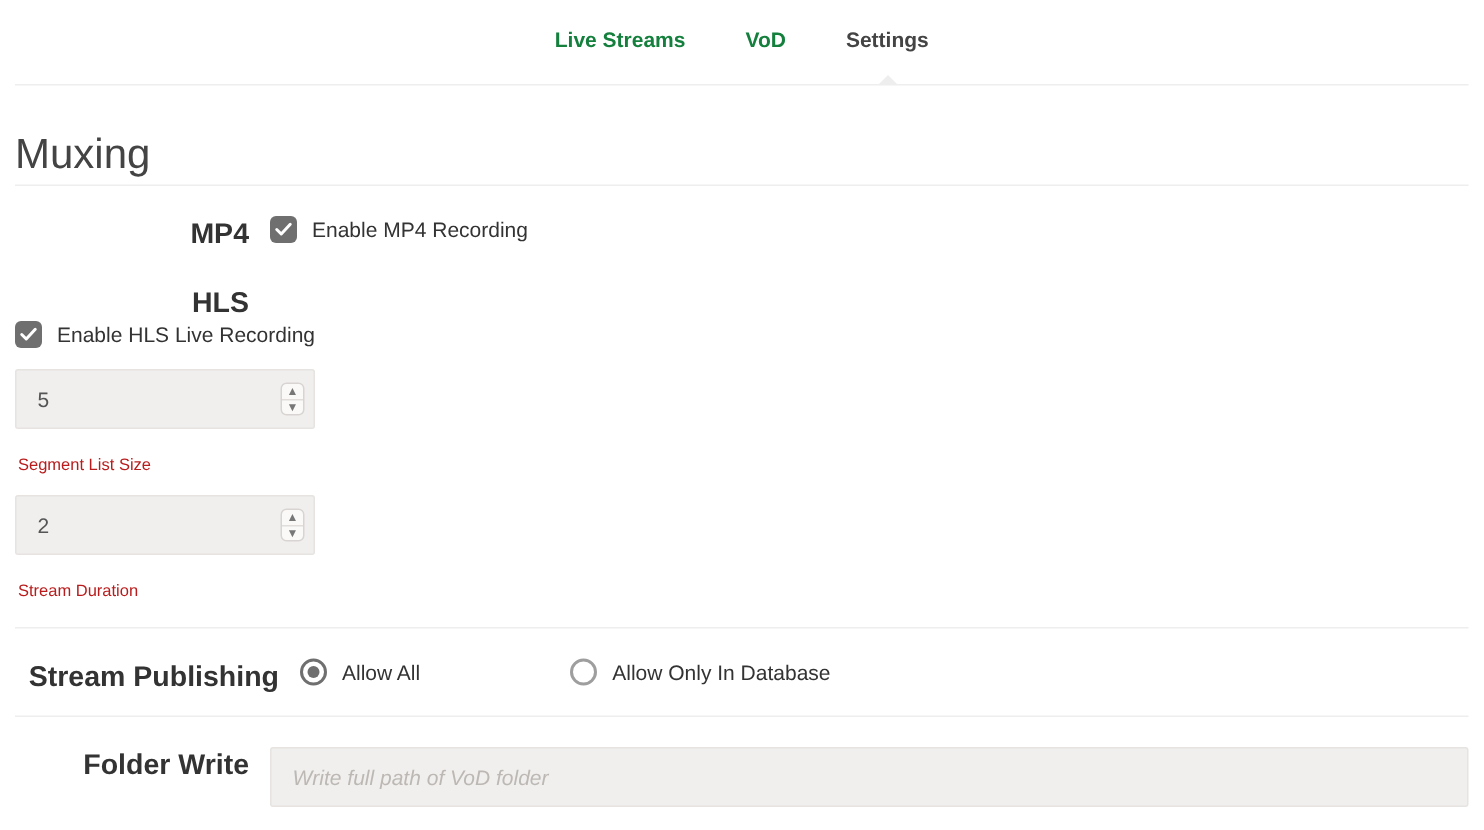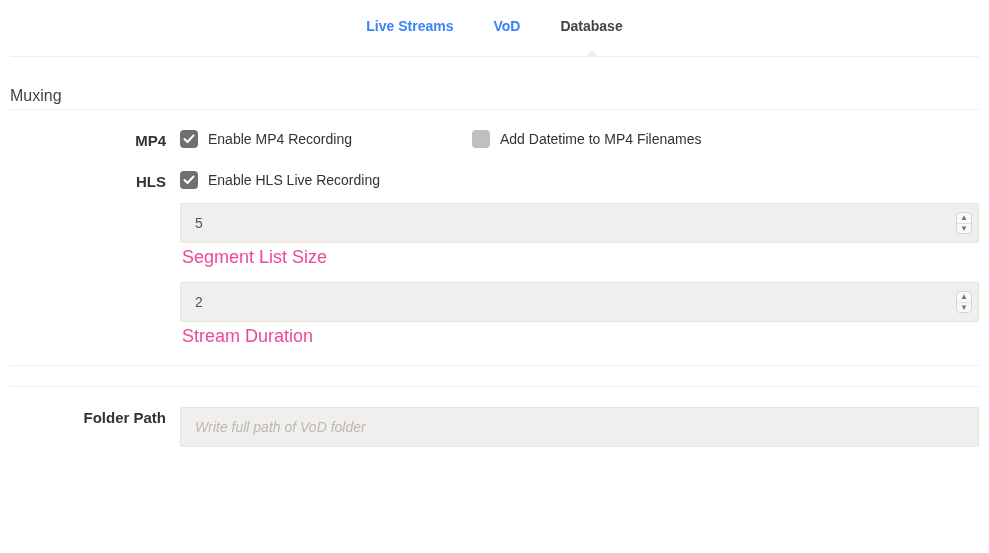--- a/index.html
+++ b/index.html
@@ -17,21 +17,21 @@
   
   .tabs {
     display: flex;
     justify-content: center;
     gap: 40px;
     padding: 18px 0 12px 0;
     border-bottom: 1px solid #eee;
     position: relative;
   }
   .tab {
-    color: #3b82f6;
+    color: #15803d;
     font-weight: 600;
     font-size: 14px;
     cursor: pointer;
     padding-bottom: 10px;
   }
   .tab.active {
     color: #444;
     position: relative;
   }
   .tab.active::after {
@@ -41,21 +41,21 @@
     bottom: -12px;
     margin-left: -6px;
     width: 0; height: 0;
     border-left: 6px solid transparent;
     border-right: 6px solid transparent;
     border-bottom: 6px solid #eee;
   }
 
   
   .section-title {
-    font-size: 16px;
+    font-size: 28px;
     color: #444;
     font-weight: 400;
     margin: 30px 0 4px 0;
   }
   .section-rule {
     border: none;
     border-top: 1px solid #eee;
     margin: 2px 0 20px 0;
   }
 
@@ -64,21 +64,21 @@
     display: flex;
     align-items: flex-start;
     margin-bottom: 14px;
   }
   .row-label {
     width: 170px;
     text-align: right;
     padding-right: 14px;
     font-weight: 700;
     color: #333;
-    font-size: 15px;
+    font-size: 19px;
     padding-top: 2px;
     flex-shrink: 0;
   }
   .row-content { flex: 1; }
 
   .inline-opts {
     display: flex;
     gap: 120px;
     align-items: center;
     flex-wrap: wrap;
@@ -159,23 +159,23 @@
     display: flex;
     align-items: center;
     justify-content: center;
     cursor: pointer;
     font-size: 8px;
     color: #777;
     line-height: 1;
   }
   .spinner-btn + .spinner-btn { border-top: 1px solid #e0ddda; }
   .help {
-    color: #ec4899;
-    font-size: 18px;
-    margin: 4px 0 4px 2px;
+    color: #b91c1c;
+    font-size: 11px;
+    margin: 18px 0 4px 2px;
   }
 
   
   .textfield {
     background: #f1efee;
     border: 1px solid #e6e3e1;
     border-radius: 2px;
     height: 40px;
     width: 100%;
     padding: 0 14px;
@@ -191,49 +191,43 @@
   }
 </style>
 </head>
 <body>
 
 <div class="container">
 
   <div class="tabs">
     <div class="tab">Live Streams</div>
     <div class="tab">VoD</div>
-    <div class="tab active">Database</div>
+    <div class="tab active">Settings</div>
   </div>
 
   <div class="section-title">Muxing</div>
   <hr class="section-rule">
 
   <div class="row">
     <div class="row-label">MP4</div>
     <div class="row-content">
       <div class="inline-opts">
         <div class="opt">
           <span class="chk checked">
             <svg viewBox="0 0 12 12">
                 <path d="M1.5 6 L4.5 9 L10.5 2.5" stroke="#fff" stroke-width="2" fill="none" stroke-linecap="round" stroke-linejoin="round"></path>
               </svg>
           </span>
           <span class="opt-label">Enable MP4 Recording</span>
         </div>
-        <div class="opt">
-          <span class="chk">
-            
-          </span>
-          <span class="opt-label">Add Datetime to MP4 Filenames</span>
-        </div>
-      </div>
-    </div>
-  </div>
-
-  <div class="row" style="margin-top:22px;">
+      </div>
+    </div>
+  </div>
+
+  <div class="row" style="margin-top:22px;flex-direction:column;">
     <div class="row-label">HLS</div>
     <div class="row-content">
       <div class="opt">
         <span class="chk checked">
           <svg viewBox="0 0 12 12">
               <path d="M1.5 6 L4.5 9 L10.5 2.5" stroke="#fff" stroke-width="2" fill="none" stroke-linecap="round" stroke-linejoin="round"></path>
             </svg>
         </span>
         <span class="opt-label">Enable HLS Live Recording</span>
       </div>
@@ -253,23 +247,42 @@
           <div class="spinner-btn">▲</div>
           <div class="spinner-btn">▼</div>
         </div>
       </div>
       <div class="help">Stream Duration</div>
     </div>
   </div>
 
   <hr class="section-rule">
 
+  <div class="row">
+    <div class="row-label" style="width:190px;">Stream Publishing</div>
+    <div class="row-content">
+      <div class="radio-row">
+        <div class="opt">
+          <span class="radio selected">
+              <span class="dot"></span>
+            </span>
+          <span class="opt-label">Allow All</span>
+        </div>
+        <div class="opt">
+          <span class="radio">
+              <span class="dot"></span>
+            </span>
+          <span class="opt-label">Allow Only In Database</span>
+        </div>
+      </div>
+    </div>
+  </div>
 
   <hr class="section-rule">
 
   <div class="row">
-    <div class="row-label">Folder Path</div>
+    <div class="row-label">Folder Write</div>
     <div class="row-content">
       <input type="text" class="textfield" placeholder="Write full path of VoD folder" style="">
     </div>
   </div>
 
 </div>
 
 </body></html>

